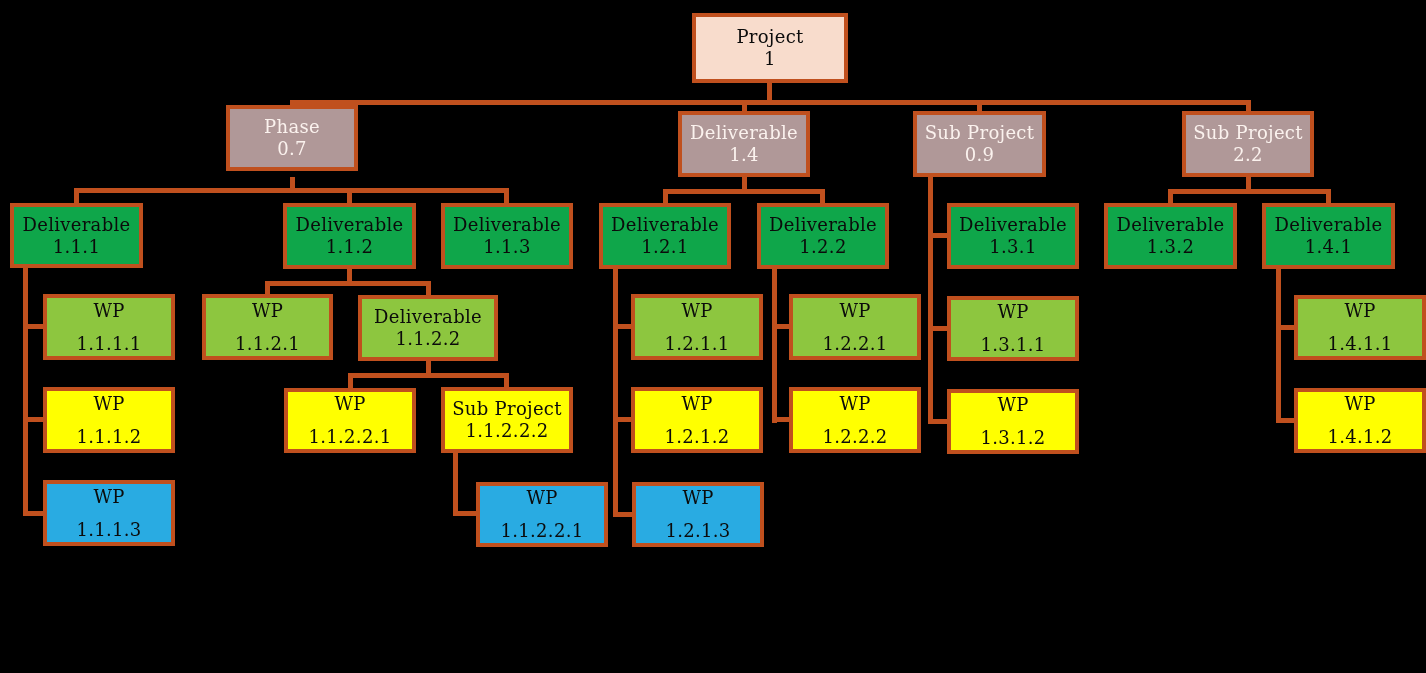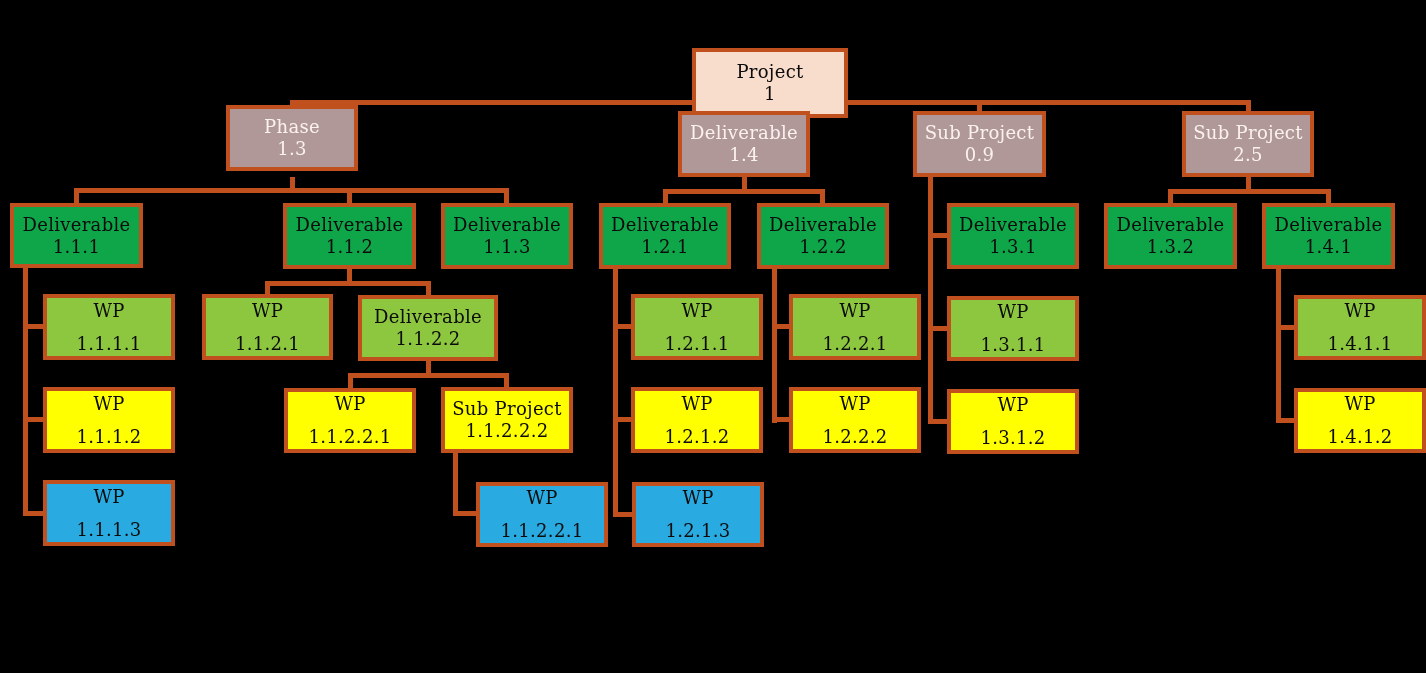--- a/index.html
+++ b/index.html
@@ -89,39 +89,39 @@
     <div class="connector" style="left: 928px; top: 233px; width: 19px; height: 5px;"></div>
     <div class="connector" style="left: 928px; top: 326px; width: 19px; height: 5px;"></div>
     <div class="connector" style="left: 928px; top: 419px; width: 19px; height: 5px;"></div>
     <div class="connector" style="left: 1246px; top: 177px; width: 5px; height: 17px;"></div>
     <div class="connector" style="left: 1168px; top: 189px; width: 163px; height: 5px;"></div>
     <div class="connector" style="left: 1168px; top: 189px; width: 5px; height: 14px;"></div>
     <div class="connector" style="left: 1326px; top: 189px; width: 5px; height: 14px;"></div>
     <div class="connector" style="left: 1276px; top: 269px; width: 5px; height: 154px;"></div>
     <div class="connector" style="left: 1276px; top: 325px; width: 18px; height: 5px;"></div>
     <div class="connector" style="left: 1276px; top: 418px; width: 18px; height: 5px;"></div>
-    <div class="node fill-peach text-dark" style="left: 692px; top: 13px; width: 156px; height: 70px; margin-top: 35px;">
+    <div class="node fill-peach text-dark" style="left: 692px; top: 13px; width: 156px; height: 70px;">
       <span class="type-label">Project</span>
       <span class="num">1</span>
     </div>
     <div class="node fill-mauve text-light" style="left: 226px; top: 105px; width: 132px; height: 66px;">
       <span class="type-label">Phase</span>
-      <span class="num">1.3</span>
+      <span class="num">0.7</span>
     </div>
     <div class="node fill-mauve text-light" style="left: 678px; top: 111px; width: 132px; height: 66px;">
       <span class="type-label">Deliverable</span>
       <span class="num">1.4</span>
     </div>
     <div class="node fill-mauve text-light" style="left: 913px; top: 111px; width: 133px; height: 66px;">
       <span class="type-label">Sub Project</span>
       <span class="num">0.9</span>
     </div>
     <div class="node fill-mauve text-light" style="left: 1182px; top: 111px; width: 132px; height: 66px;">
       <span class="type-label">Sub Project</span>
-      <span class="num">2.5</span>
+      <span class="num">2.2</span>
     </div>
     <div class="node fill-green text-dark" style="left: 10px; top: 203px; width: 133px; height: 65px;">
       <span class="type-label">Deliverable</span>
       <span class="num">1.1.1</span>
     </div>
     <div class="node fill-green text-dark" style="left: 283px; top: 203px; width: 133px; height: 66px;">
       <span class="type-label">Deliverable</span>
       <span class="num">1.1.2</span>
     </div>
     <div class="node fill-green text-dark" style="left: 441px; top: 203px; width: 132px; height: 66px;">

